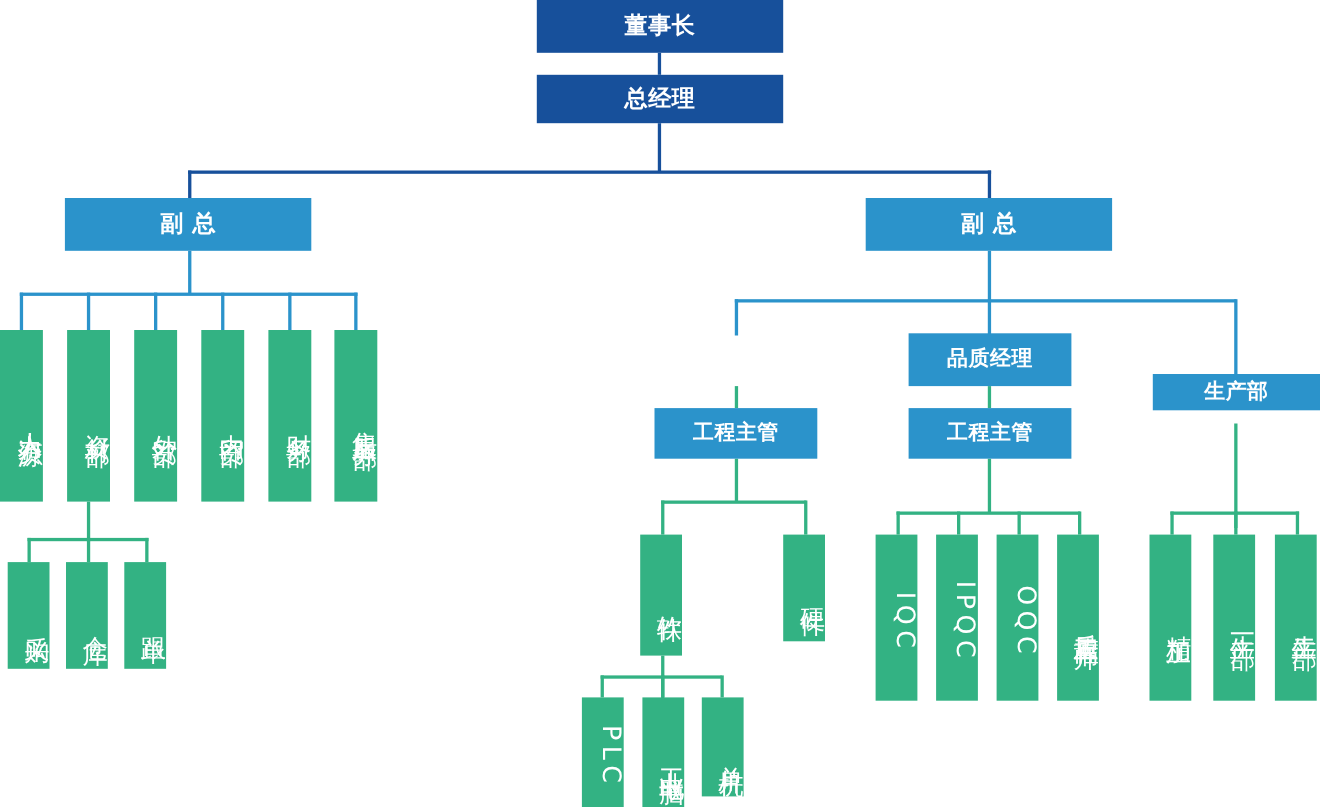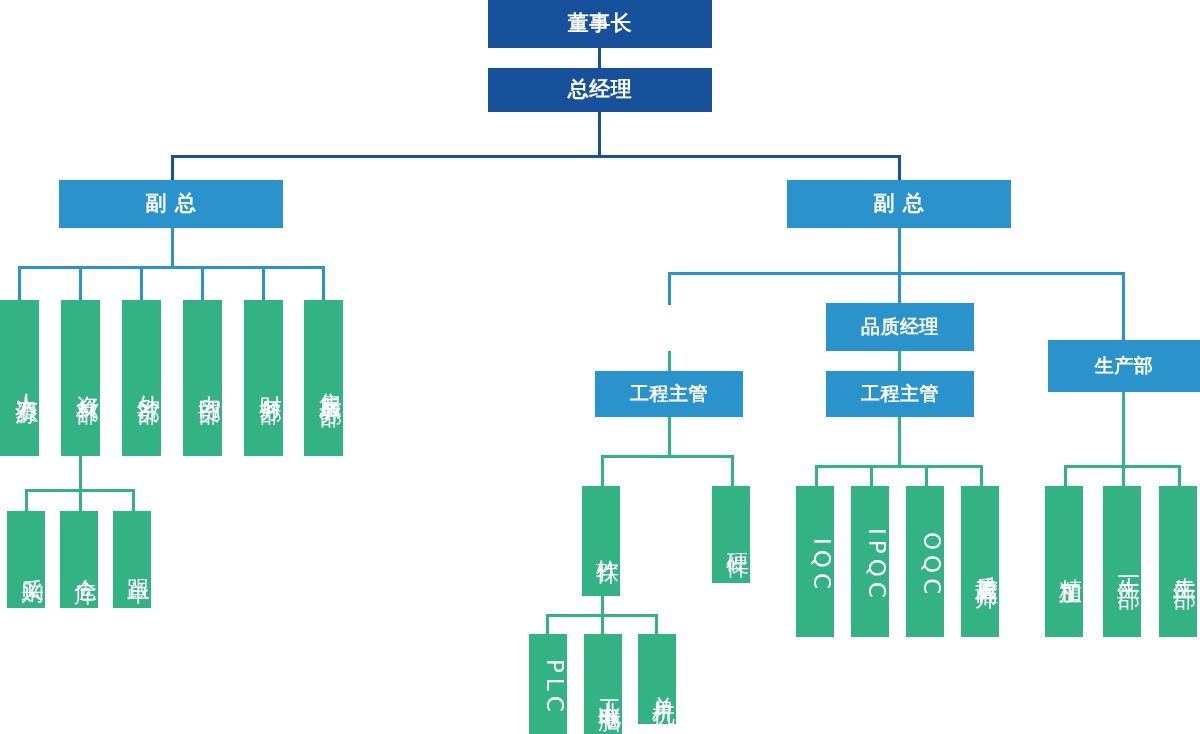--- a/index.html
+++ b/index.html
@@ -161,19 +161,19 @@
   <div class="node green v" style="left:638px; top:634px; width:38px; height:90px;">单片机</div>
 
   <div class="node blue h small" style="left:826px; top:303px; width:148px; height:48px;">品质经理</div>
   <div class="node blue h small" style="left:826px; top:371px; width:148px; height:46px;">工程主管</div>
 
   <div class="node green vlat" style="left:796px; top:486px; width:38px; height:151px;">IQC</div>
   <div class="node green vlat" style="left:851px; top:486px; width:38px; height:151px;">IPQC</div>
   <div class="node green vlat" style="left:906px; top:486px; width:38px; height:151px;">OQC</div>
   <div class="node green v" style="left:961px; top:486px; width:38px; height:151px;">质量工程师</div>
 
-  <div class="node blue h small" style="left:1048px; top:340px; width:152px; height:52px;">生产部</div>
+  <div class="node blue h small" style="left:1048px; top:340px; width:152px; height:33px;">生产部</div>
 
   <div class="node green v" style="left:1045px; top:486px; width:38px; height:151px;">精加工</div>
   <div class="node green v" style="left:1103px; top:486px; width:38px; height:151px;">生产一部</div>
   <div class="node green v" style="left:1159px; top:486px; width:38px; height:151px;">生产二部</div>
 
 </div>
 
 </body></html>

